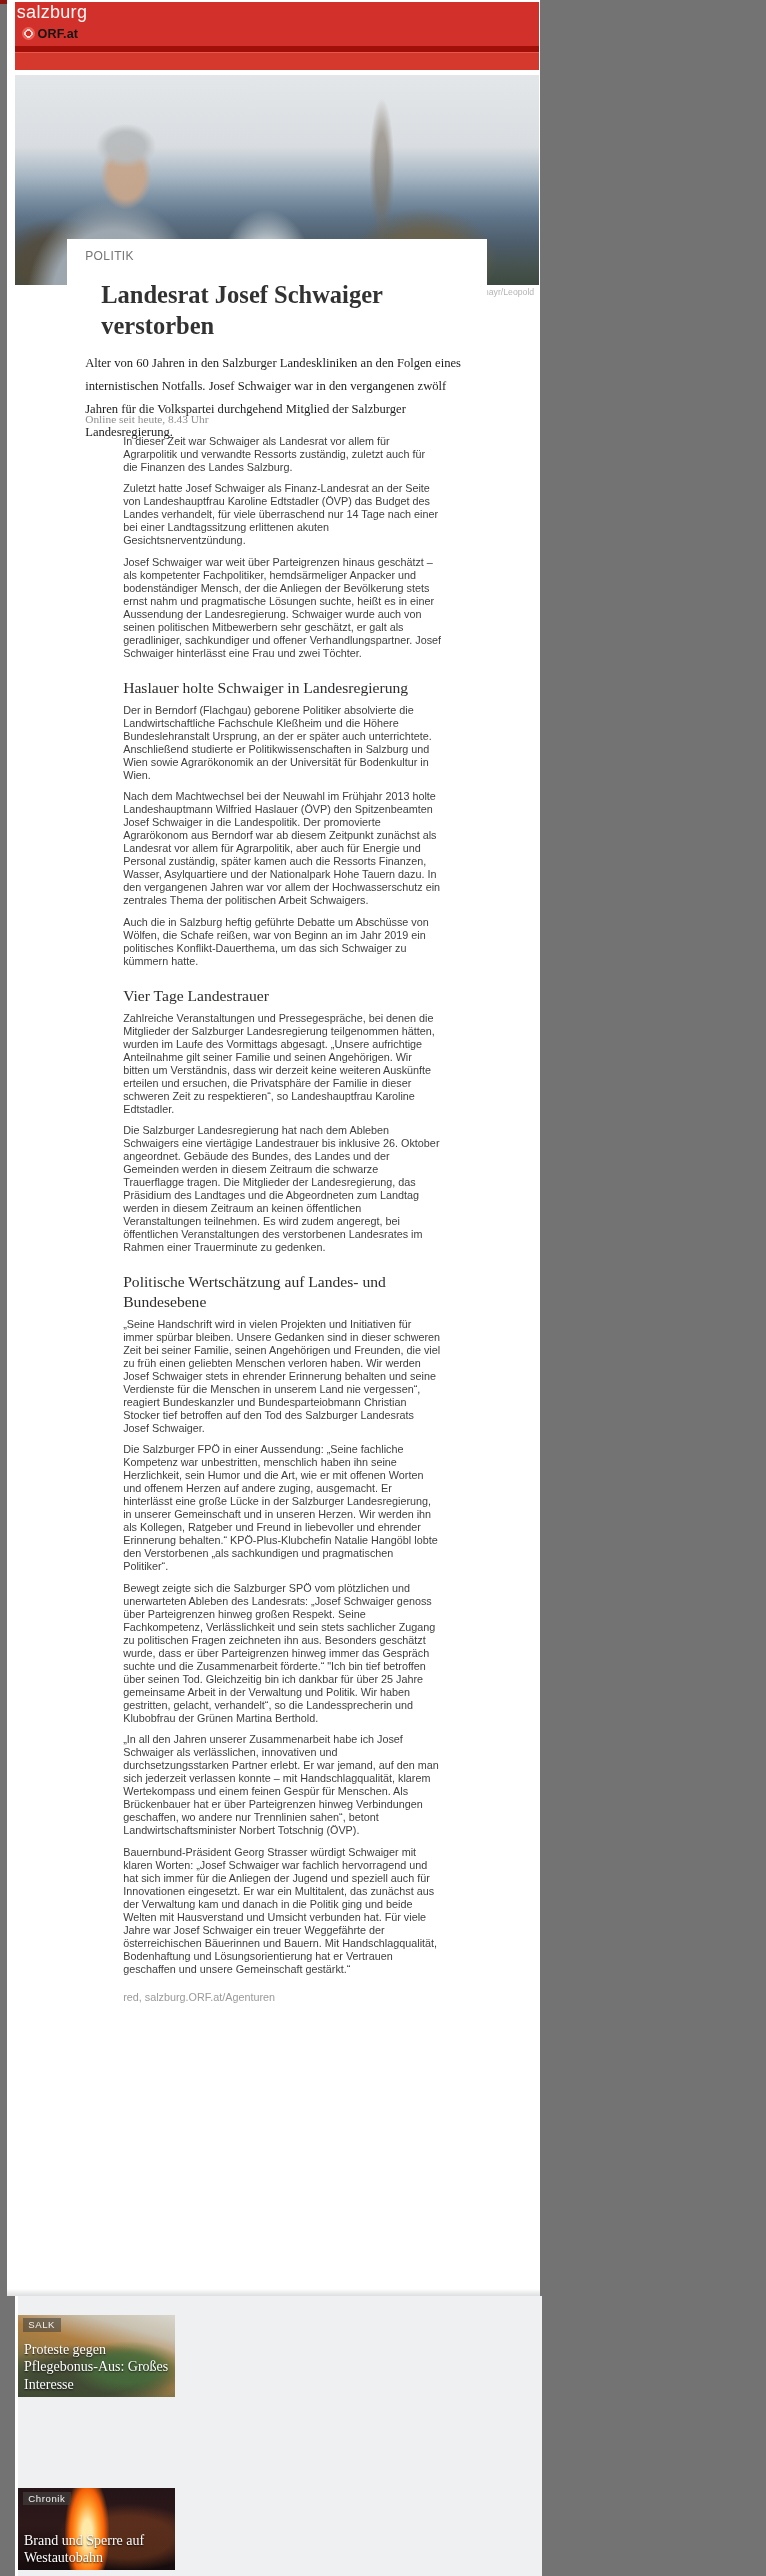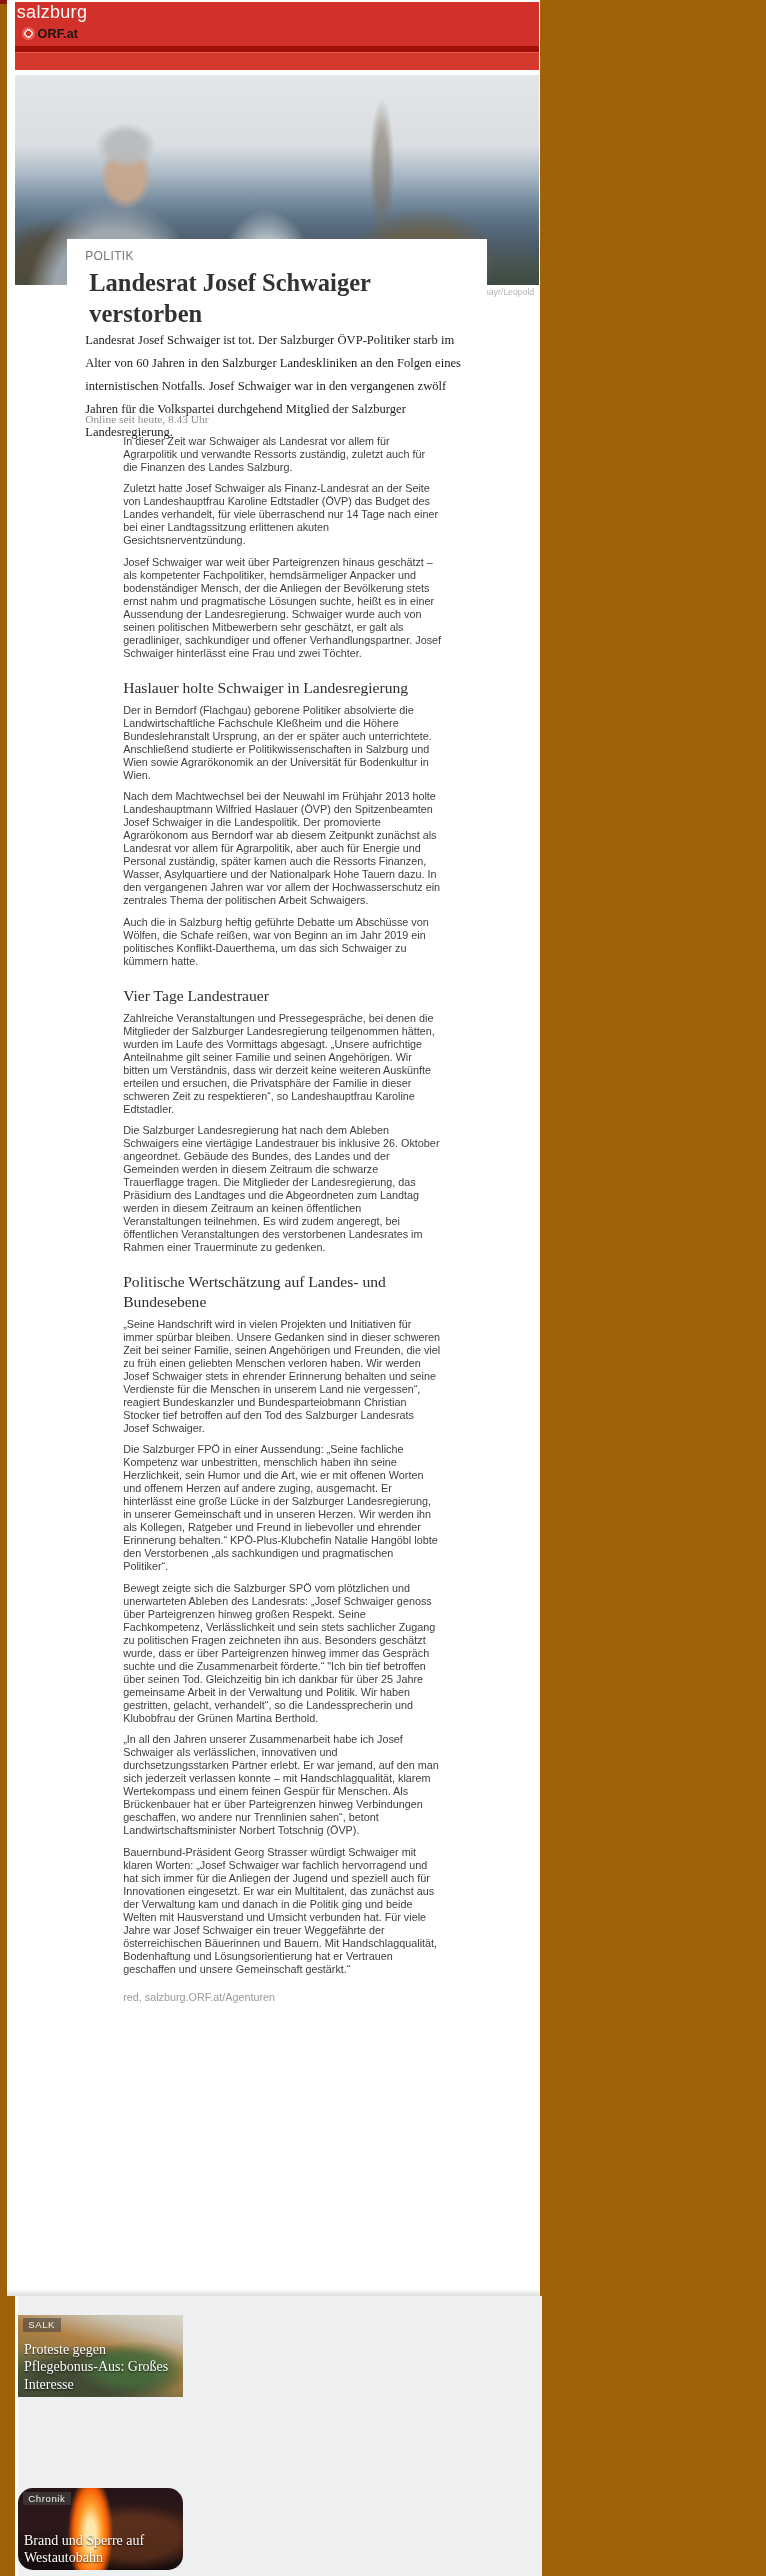--- a/index.html
+++ b/index.html
@@ -1,17 +1,17 @@
 <!DOCTYPE html>
 <html lang="de" style="font-size:9.6px"><head>
 <meta charset="utf-8">
 <style>
   html,body{margin:0;padding:0;}
   body{background:#cfd5d8;font-family:"Liberation Sans","DejaVu Sans",sans-serif;}
-  .page{position:relative;width:766px;height:2576px;background:#a16207;overflow:hidden;}
+  .page{position:relative;width:766px;height:2576px;background:#737373;overflow:hidden;}
 
   
   .corner-flag{position:absolute;left:0;top:0;width:9px;height:3.6px;background:#8d140d;}
 
   
   .column{position:absolute;left:7.2px;top:0;width:533px;height:2296px;background:#ffffff;}
   .article-end-shadow{position:absolute;left:0;top:2289px;width:533px;height:7.2px;
     background:linear-gradient(180deg,#ffffff 0%,#e9eaea 60%,#dedfe0 100%);}
 
   
@@ -35,62 +35,62 @@
       radial-gradient(72px 114px at 48% 102%, rgba(209,218,222,.9) 0 40%, rgba(209,218,222,0) 70%),
       radial-gradient(102px 72px at 78% 88%, rgba(110,96,66,.75) 0 40%, rgba(110,96,66,0) 72%),
       radial-gradient(90px 66px at 8% 90%, rgba(84,74,56,.8) 0 40%, rgba(84,74,56,0) 70%),
       radial-gradient(18px 102px at 70% 45%, rgba(120,108,92,.55) 0 35%, rgba(120,108,92,0) 70%),
       linear-gradient(180deg,#e4e7e9 0%,#d9dde1 34%,#a8b7c4 48%,#7e93a5 58%,#5f7488 68%,#4d5d6b 80%,#45524d 92%,#3d4a41 100%);}
 
   
   .hero-card{position:absolute;left:60px;top:239px;width:420px;background:#ffffff;
     padding:9.6px 12px 0 18px;box-sizing:border-box;z-index:3;}
   .overline{color:#757575;font-size:12px;letter-spacing:0.4px;margin:0 0 4.2px 0;}
-  .headline{margin:4px;font-family:"Liberation Serif","DejaVu Serif",serif;font-weight:bold;
+  .headline{margin:16px;font-family:"Liberation Serif","DejaVu Serif",serif;font-weight:bold;
     color:#323232;font-size:24.5px;line-height:31px;}
 
   .photo-credit{position:absolute;top:287px;right:6px;color:#b4b4b4;font-size:8.7px;z-index:2;}
 
   
   .lead{position:absolute;left:78px;top:329px;width:392px;
     font-family:"Liberation Serif","DejaVu Serif",serif;color:#1c1c1c;
     font-size:12.6px;line-height:23px;}
   .timestamp{position:absolute;left:78px;top:413px;
     font-family:"Liberation Serif","DejaVu Serif",serif;color:#8e8e8e;font-size:11.4px;}
   .article-body{position:absolute;left:116px;top:435px;width:318px;color:#3e3e3e;
     font-size:10.8px;line-height:13px;}
   .article-body p{margin:0 0 8.4px 0;}
   .article-body h2{margin:18px 0 6px 0;font-family:"Liberation Serif","DejaVu Serif",serif;
     color:#2e2d2b;font-size:15.6px;line-height:20px;font-weight:normal;}
   .byline{margin-top:15.6px;color:#9a9a9a;}
 
   
   .footer{position:absolute;left:15px;top:2296px;width:527px;height:280px;background:#eef0f1;
     border-left:3px solid #ffffff;box-sizing:border-box;}
-  .teaser-card{position:absolute;left:0;width:157px;height:82px;overflow:hidden;cursor:pointer;padding-left:8px;}
+  .teaser-card{position:absolute;left:0;width:157px;height:82px;overflow:hidden;cursor:pointer;}
   .teaser-card.t0{top:18.6px;}
   .teaser-card.t1{top:105px;}
   .teaser-card.t2{top:192px;}
   .teaser-badge{position:absolute;left:4.8px;top:3.6px;background:rgba(70,70,66,.6);color:#f2f2f0;
     font-size:9.6px;letter-spacing:0.6px;padding:1.2px 5.4px;}
   .teaser-title{position:absolute;left:6px;bottom:3.6px;right:4.8px;color:#ffffff;
     font-family:"Liberation Serif","DejaVu Serif",serif;font-size:14px;line-height:17.4px;
     text-shadow:0 0.6px 1.8px rgba(0,0,0,.85);}
   .scene-hall{background:
       radial-gradient(78px 36px at 70% 65%, rgba(70,110,60,.8) 0 40%, rgba(70,110,60,0) 75%),
       radial-gradient(120px 42px at 45% 75%, rgba(60,70,50,.85) 0 45%, rgba(60,70,50,0) 78%),
       linear-gradient(196deg,#d9d6cd 0%,#c9c1b0 20%,#b07f41 42%,#9a7a45 58%,#5c6540 78%,#3e4630 100%);}
   .scene-river{background:
       radial-gradient(180px 33px at 68% 42%, rgba(183,180,155,.95) 0 35%, rgba(183,180,155,0) 70%),
       radial-gradient(96px 48px at 15% 60%, rgba(130,170,80,.8) 0 40%, rgba(130,170,80,0) 75%),
       linear-gradient(180deg,#a7afb3 0%,#8e9a96 20%,#69804f 40%,#4e6b3c 65%,#2f4720 100%);}
   .scene-fire{background:
       radial-gradient(27.5px 72px at 44% 55%, #ffe9a8 0 18%, #ff9a2a 42%, #f55e06 62%, rgba(160,50,8,0) 82%),
       radial-gradient(90px 42px at 70% 60%, rgba(120,60,30,.6) 0 50%, rgba(120,60,30,0) 80%),
-      linear-gradient(180deg,#241418 0%,#2e191a 45%,#150c0d 100%); border-radius: 15px;}
+      linear-gradient(180deg,#241418 0%,#2e191a 45%,#150c0d 100%);}
 </style>
 </head>
 <body>
 
 <div class="page">
 
   <div class="corner-flag"></div>
 
   <div class="column">
 

